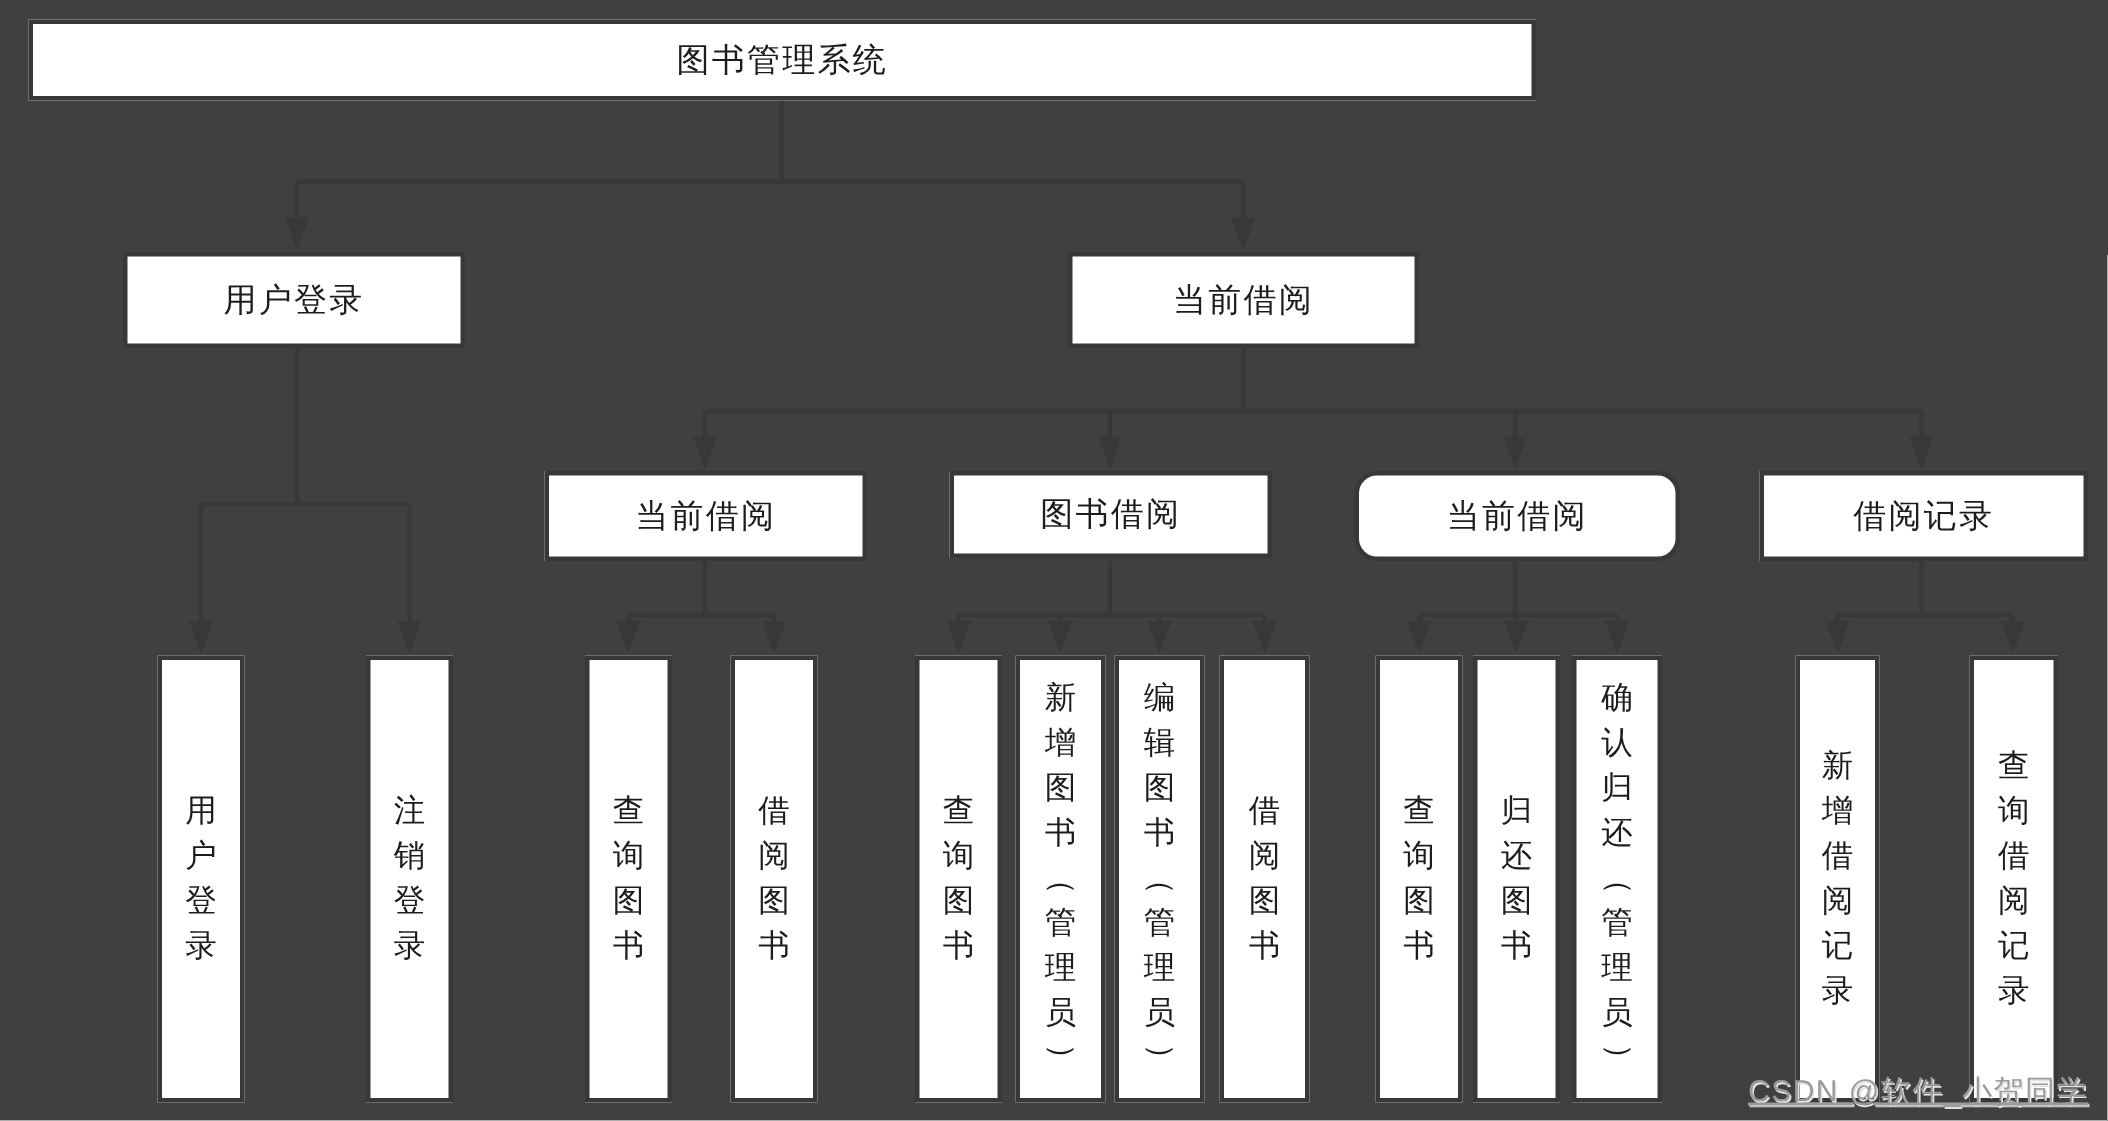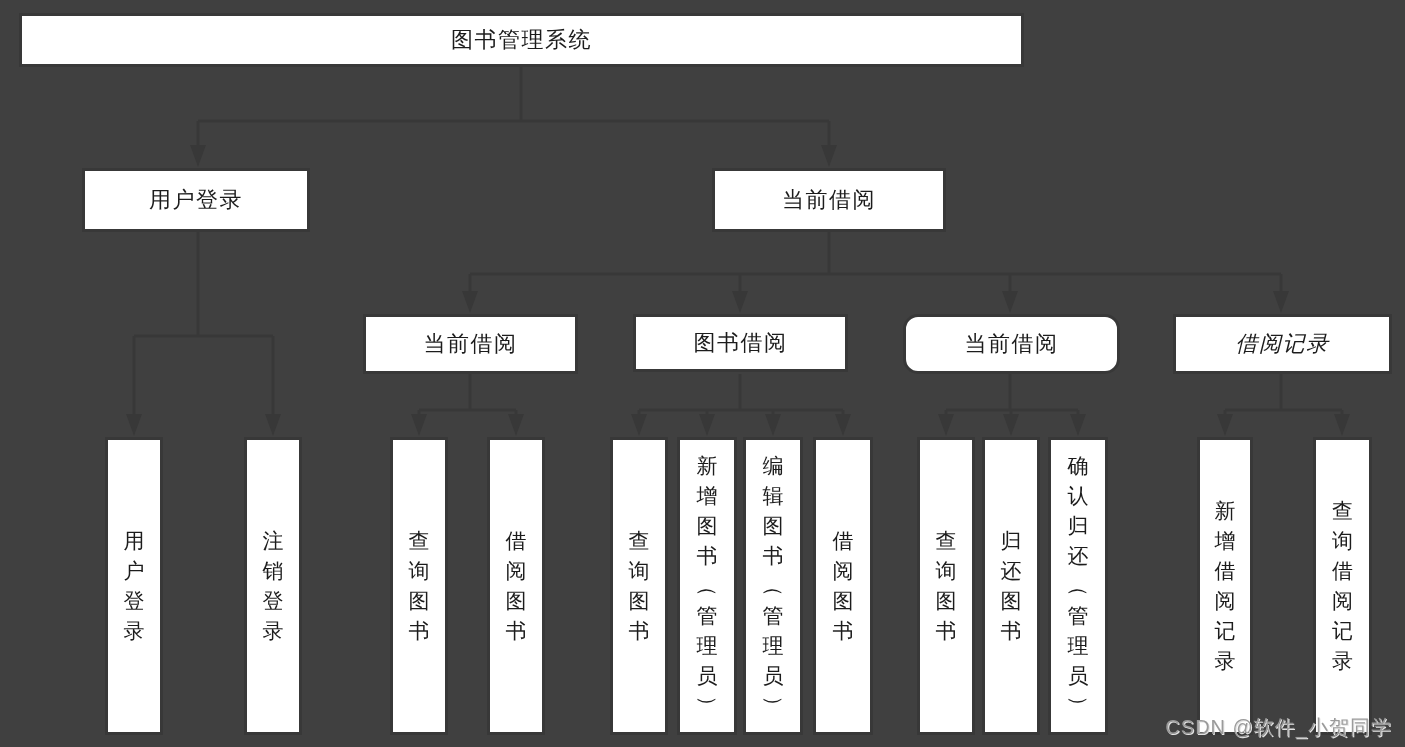--- a/index.html
+++ b/index.html
@@ -31,20 +31,21 @@
   .vchar.rot{transform:rotate(90deg);}
   .watermark{
     position:absolute;
     right:13px;bottom:6px;
     font-size:20px;
     color:#9b9b9b;
     text-shadow:1px 1px 0 #e3e3e3;
     letter-spacing:1px;
     z-index:5;
     white-space:nowrap;
+    text-decoration:underline;
   }
 </style>
 </head>
 <body>
 
 <div class="canvas">
 
   <svg class="connectors" viewBox="0 0 1405 747" xmlns="http://www.w3.org/2000/svg">
     <path fill="none" stroke="#383838" stroke-width="3" d="
       M521 67 V121 M198 121 H829 M198 121 V147 M829 121 V147
@@ -90,21 +91,21 @@
 
   <div class="node h" style="left:363px;top:314px;width:215px;height:60px;">
     <span>当前借阅</span>
   </div>
   <div class="node h" style="left:633px;top:314px;width:215px;height:58px;">
     <span>图书借阅</span>
   </div>
   <div class="node h" style="left:903px;top:314px;width:217px;height:60px;border-radius:15px;">
     <span>当前借阅</span>
   </div>
-  <div class="node h" style="left:1173px;top:314px;width:219px;height:60px;font-style:italic;">
+  <div class="node h" style="left:1173px;top:314px;width:219px;height:60px;">
     <span>借阅记录</span>
   </div>
 
   <div class="node v" style="left:105px;top:437px;width:58px;height:298px;">
     <span class="vtext">
         <div class="vchar">用</div>
         <div class="vchar">户</div>
         <div class="vchar">登</div>
         <div class="vchar">录</div>
       </span>

